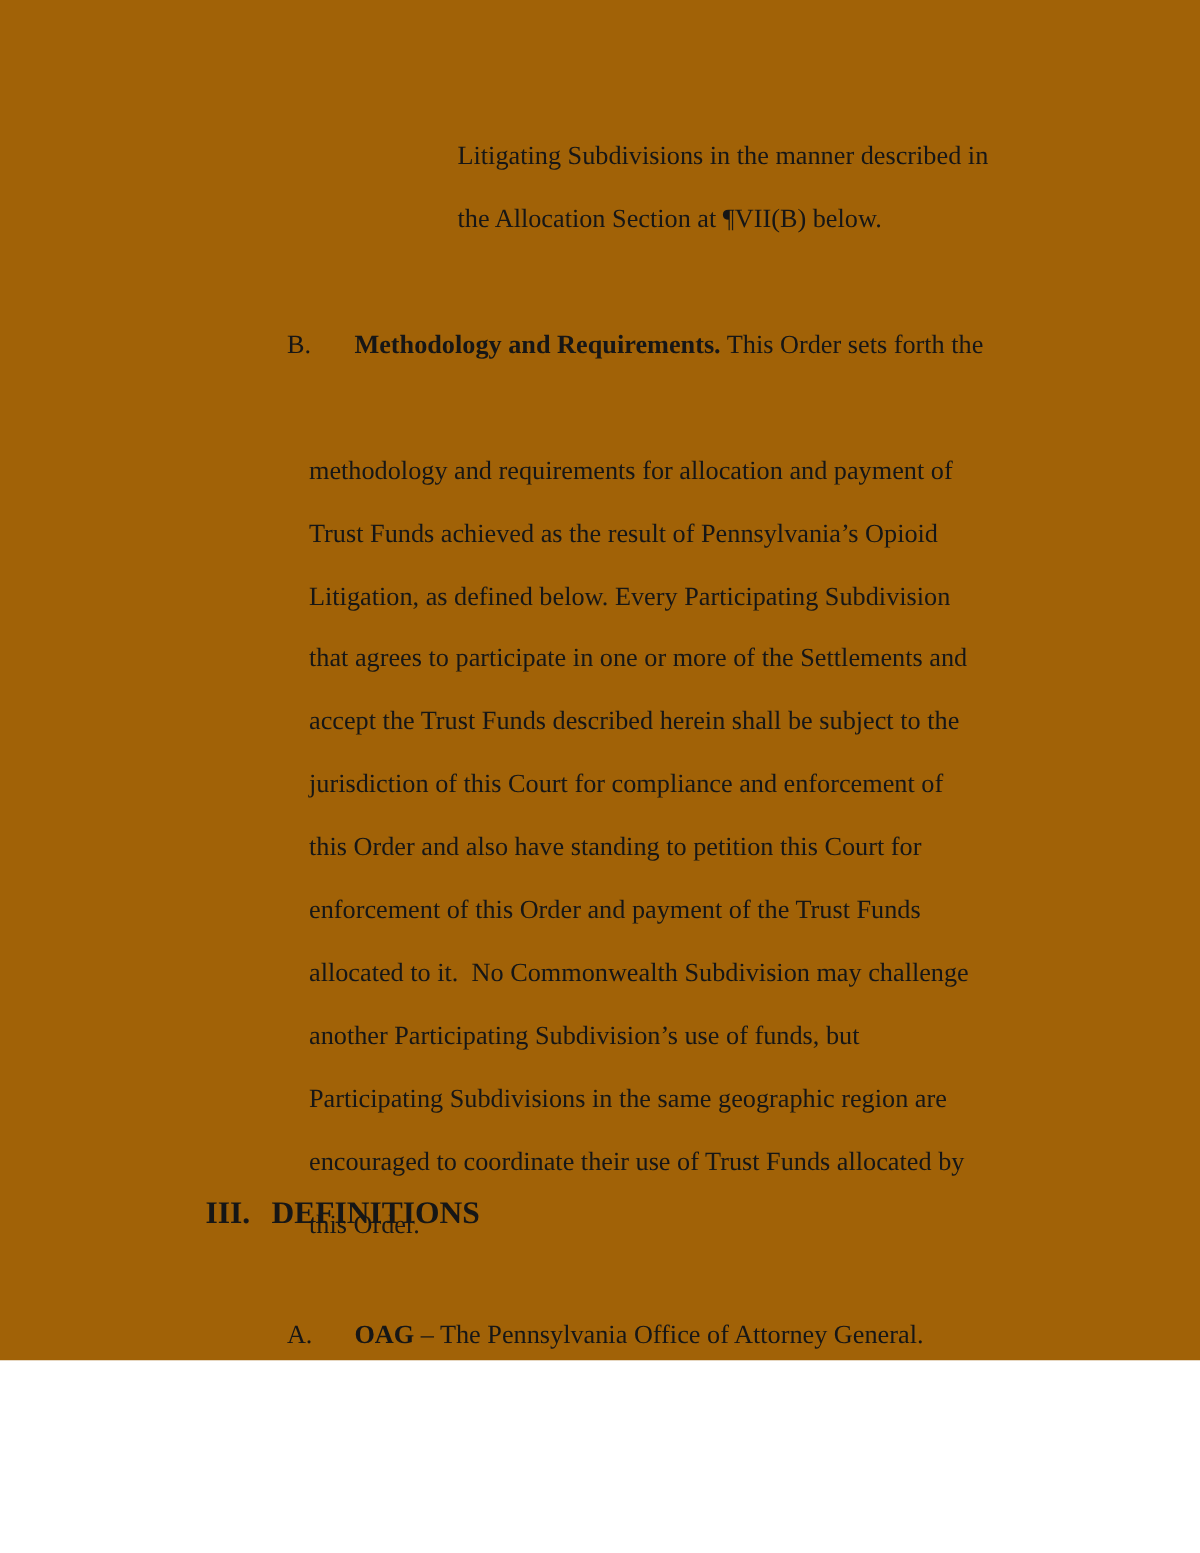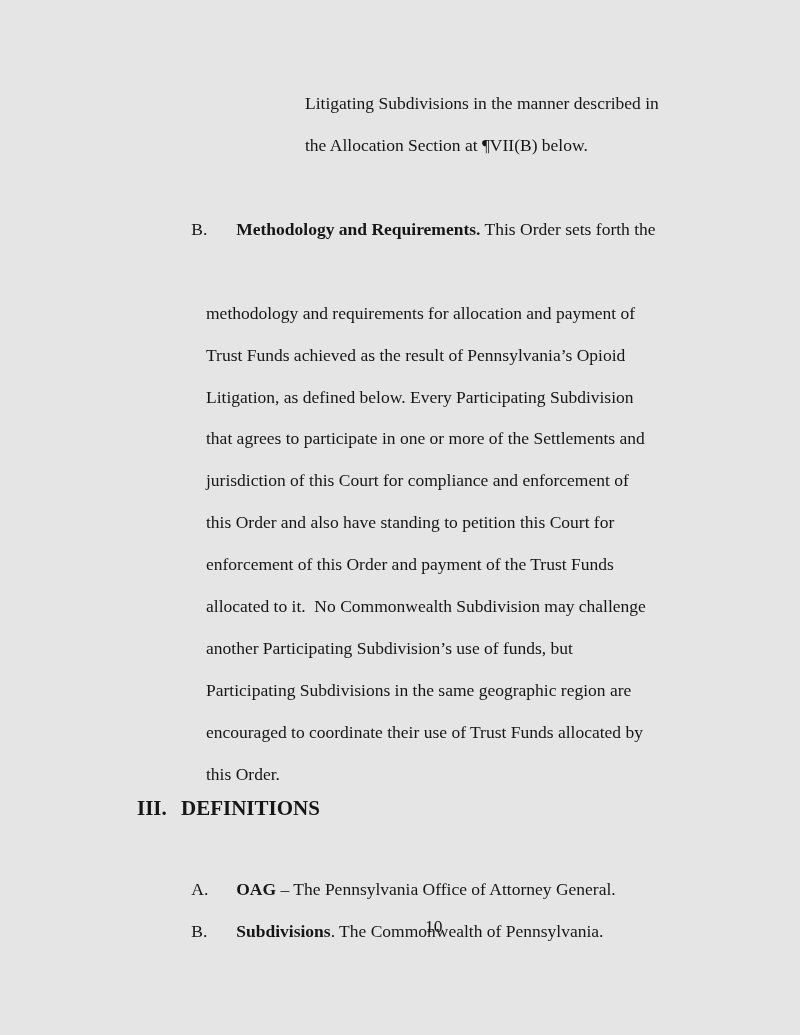--- a/index.html
+++ b/index.html
@@ -3,22 +3,22 @@
 <meta charset="utf-8">
 <style>
   html, body {
     margin: 0;
     padding: 0;
     background: #ffffff;
   }
   .page {
     position: relative;
     width: 800px;
-    height: 1035px;
-    background: #e5e5e5;
+    height: 907px;
+    background: #a16207;
     color: #161616;
     font-family: "Liberation Serif", "DejaVu Serif", serif;
     overflow: hidden;
   }
   .block {
     position: absolute;
     font-size: 17.5px;
   }
   .line {
     line-height: 41.9px;
@@ -63,20 +63,21 @@
   </div>
 
   <div class="block item-b">
     <div class="line">
       <span class="label">B.</span><span class="bold">Methodology and Requirements.</span><span> This Order sets forth the</span>
     </div>
     <div class="line cont">methodology and requirements for allocation and payment of</div>
     <div class="line cont">Trust Funds achieved as the result of Pennsylvania’s Opioid</div>
     <div class="line cont">Litigation, as defined below. Every Participating Subdivision</div>
     <div class="line cont">that agrees to participate in one or more of the Settlements and</div>
+    <div class="line cont">accept the Trust Funds described herein shall be subject to the</div>
     <div class="line cont">jurisdiction of this Court for compliance and enforcement of</div>
     <div class="line cont">this Order and also have standing to petition this Court for</div>
     <div class="line cont">enforcement of this Order and payment of the Trust Funds</div>
     <div class="line cont">allocated to it.  No Commonwealth Subdivision may challenge</div>
     <div class="line cont">another Participating Subdivision’s use of funds, but</div>
     <div class="line cont">Participating Subdivisions in the same geographic region are</div>
     <div class="line cont">encouraged to coordinate their use of Trust Funds allocated by</div>
     <div class="line cont">this Order.</div>
   </div>
 

